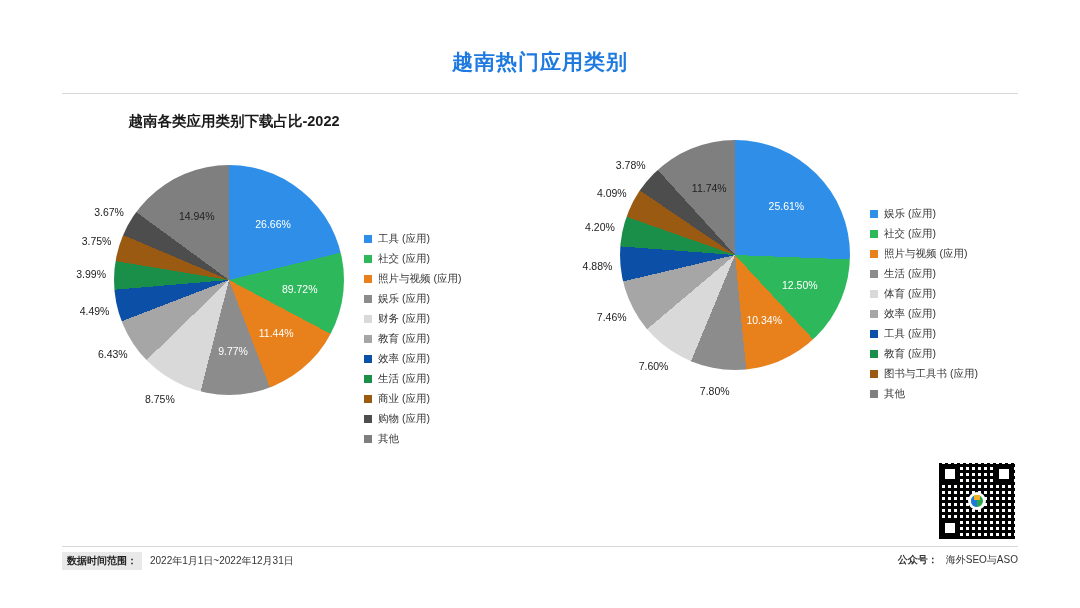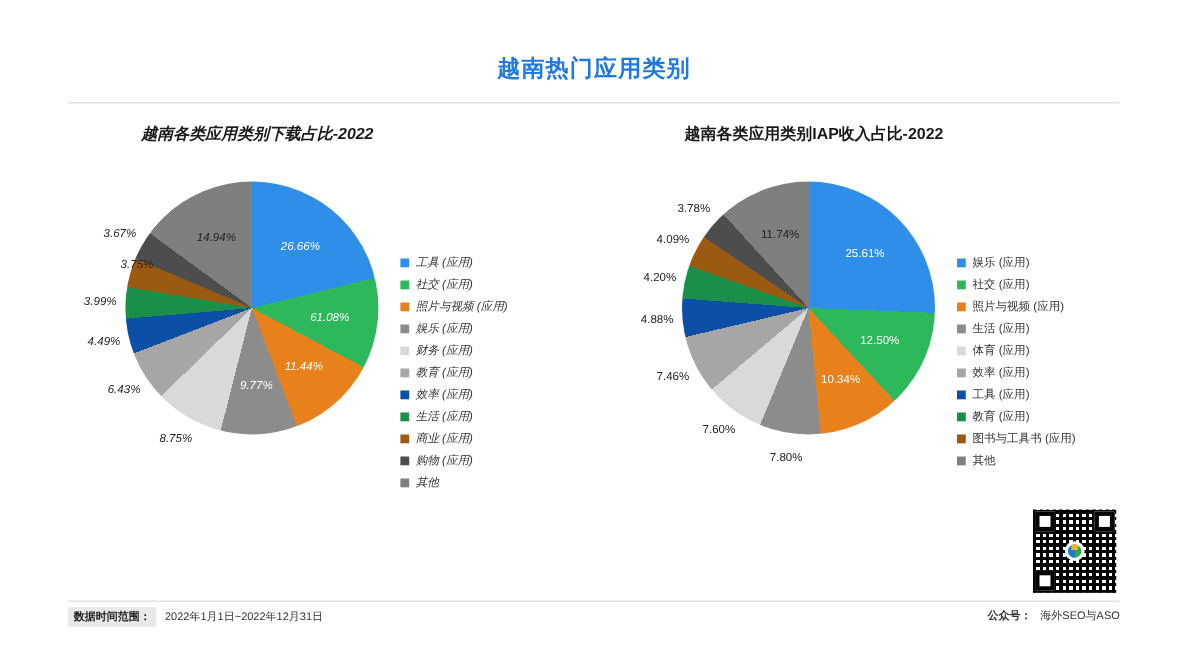--- a/index.html
+++ b/index.html
@@ -40,21 +40,21 @@
     height: 1px;
     background: #d9d9d9;
   }
   
   .chart-block {
     position: absolute;
     top: 112px;
     width: 470px;
     height: 330px;
   }
-  .chart-left  { left: 34px; font-style: italic; }
+  .chart-left  { left: 34px; }
   .chart-right { left: 540px; }
 
   .chart-title {
     text-align: center;
     font-size: 14.5px;
     font-weight: bold;
     color: #1a1a1a;
     margin-bottom: 6px;
     width: 400px;
   }
@@ -221,28 +221,28 @@
   </div>
   <div class="header-rule"></div>
 
   <div class="chart-block chart-left">
     <div class="chart-title">越南各类应用类别下载占比-2022</div>
     <div class="chart-area">
       <div class="pie-wrap">
         <div class="pie" id="pie0" style="background: conic-gradient(rgb(47, 143, 232) 0deg, rgb(47, 143, 232) 76.256deg, rgb(46, 184, 92) 76.256deg, rgb(46, 184, 92) 117.948deg, rgb(232, 129, 28) 117.948deg, rgb(232, 129, 28) 159.136deg, rgb(140, 140, 140) 159.136deg, rgb(140, 140, 140) 194.311deg, rgb(217, 217, 217) 194.311deg, rgb(217, 217, 217) 225.815deg, rgb(166, 166, 166) 225.815deg, rgb(166, 166, 166) 248.965deg, rgb(11, 79, 166) 248.965deg, rgb(11, 79, 166) 265.131deg, rgb(26, 143, 74) 265.131deg, rgb(26, 143, 74) 279.496deg, rgb(154, 90, 18) 279.496deg, rgb(154, 90, 18) 292.997deg, rgb(77, 77, 77) 292.997deg, rgb(77, 77, 77) 306.211deg, rgb(127, 127, 127) 306.211deg, rgb(127, 127, 127) 360deg);"></div>
         <div class="labels" id="labels0">
             <div class="slice-label light" style="left: 159.022px; top: 58.9129px;">26.66%</div>
-            <div class="slice-label light" style="left: 185.753px; top: 123.815px;">61.08%</div>
+            <div class="slice-label light" style="left: 185.753px; top: 123.815px;">89.72%</div>
             <div class="slice-label light" style="left: 162.206px; top: 168.435px;">11.44%</div>
             <div class="slice-label light" style="left: 119.075px; top: 186.183px;">9.77%</div>
             <div class="slice-label" style="left: 45.8686px; top: 234.436px;">8.75%</div>
             <div class="slice-label" style="left: -1.24511px; top: 189.371px;">6.43%</div>
             <div class="slice-label" style="left: -19.4889px; top: 145.931px;">4.49%</div>
             <div class="slice-label" style="left: -22.8875px; top: 109.43px;">3.99%</div>
-            <div class="slice-label" style="left: -17.4892px; top: 76.3914px; margin-left: 28px;">3.75%</div>
+            <div class="slice-label" style="left: -17.4892px; top: 76.3914px;">3.75%</div>
             <div class="slice-label" style="left: -4.98559px; top: 46.8277px;">3.67%</div>
             <div class="slice-label" style="left: 82.7473px; top: 51.4118px;">14.94%</div>
           </div>
       </div>
       <div class="legend" id="legend0">
           <div class="legend-item">
             <span class="legend-swatch" style="background: rgb(47, 143, 232);"></span>
             <span>工具 (应用)</span>
           </div>
           <div class="legend-item">
@@ -283,21 +283,20 @@
           </div>
           <div class="legend-item">
             <span class="legend-swatch" style="background: rgb(127, 127, 127);"></span>
             <span>其他</span>
           </div>
         </div>
     </div>
   </div>
 
   <div class="chart-block chart-right">
-    <div class="chart-title">越南各类应用类别IAP收入占比-2022</div>
     <div class="chart-area">
       <div class="pie-wrap">
         <div class="pie" id="pie1" style="background: conic-gradient(rgb(47, 143, 232) 0deg, rgb(47, 143, 232) 92.196deg, rgb(46, 184, 92) 92.196deg, rgb(46, 184, 92) 137.196deg, rgb(232, 129, 28) 137.196deg, rgb(232, 129, 28) 174.42deg, rgb(140, 140, 140) 174.42deg, rgb(140, 140, 140) 202.5deg, rgb(217, 217, 217) 202.5deg, rgb(217, 217, 217) 229.86deg, rgb(166, 166, 166) 229.86deg, rgb(166, 166, 166) 256.716deg, rgb(11, 79, 166) 256.716deg, rgb(11, 79, 166) 274.284deg, rgb(26, 143, 74) 274.284deg, rgb(26, 143, 74) 289.404deg, rgb(154, 90, 18) 289.404deg, rgb(154, 90, 18) 304.128deg, rgb(77, 77, 77) 304.128deg, rgb(77, 77, 77) 317.736deg, rgb(127, 127, 127) 317.736deg, rgb(127, 127, 127) 360deg);"></div>
         <div class="labels" id="labels1">
             <div class="slice-label light" style="left: 166.374px; top: 65.5587px;">25.61%</div>
             <div class="slice-label light" style="left: 179.779px; top: 144.789px;">12.50%</div>
             <div class="slice-label light" style="left: 144.218px; top: 180.038px;">10.34%</div>
             <div class="slice-label" style="left: 94.6976px; top: 251.498px;">7.80%</div>
             <div class="slice-label" style="left: 33.5353px; top: 226.389px;">7.60%</div>
             <div class="slice-label" style="left: -8.27226px; top: 177.032px;">7.46%</div>

